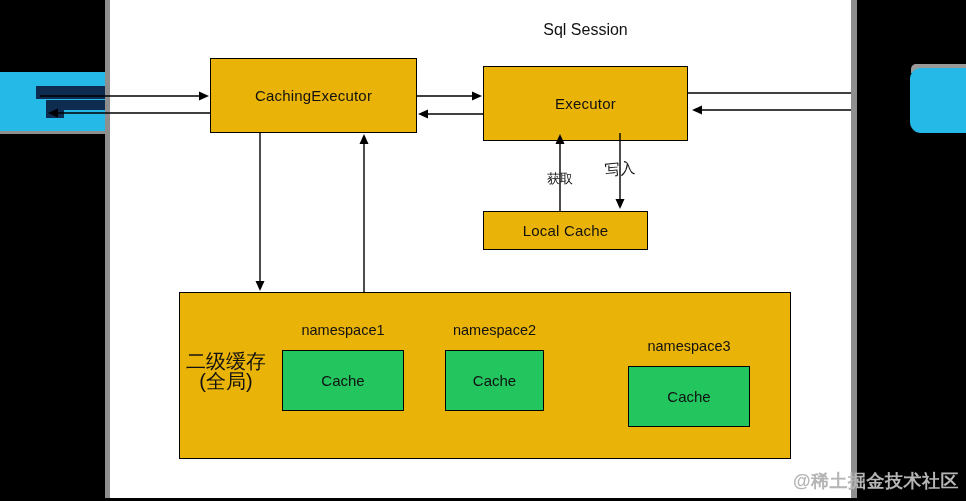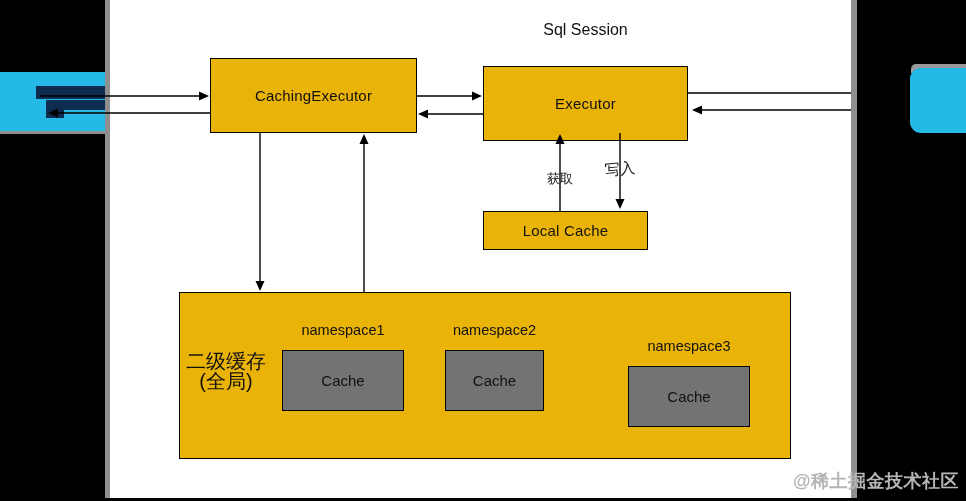--- a/index.html
+++ b/index.html
@@ -36,21 +36,21 @@
   .label{position:absolute;z-index:4;white-space:nowrap;}
   #label-sql-session{left:483px;top:21px;width:205px;text-align:center;font-size:16px;}
   #label-get{left:538px;top:170px;width:44px;text-align:center;font-size:13px;}
   #label-write{left:598px;top:160px;width:44px;text-align:center;font-size:15px;transform:rotate(-6deg);}
   #label-l2{left:180px;top:351px;width:92px;text-align:center;font-size:20px;line-height:20px;z-index:4;}
   
   .ns-col{position:absolute;z-index:3;}
   .ns-title{position:absolute;left:0;right:0;top:0;text-align:center;font-size:14.5px;}
   .ns-cache{
     position:absolute;left:0;right:0;top:28px;height:61px;box-sizing:border-box;
-    background:#737373;border:1.5px solid #000;
+    background:#22c55e;border:1.5px solid #000;
     display:flex;align-items:center;justify-content:center;font-size:15px;
   }
   #ns-col-1{left:282px;top:322px;width:122px;height:89px;}
   #ns-col-2{left:445px;top:322px;width:99px;height:89px;}
   #ns-col-3{left:628px;top:322px;width:122px;height:89px;margin-top:16px;}
   
   #arrows{left:0;top:0;width:966px;height:501px;z-index:10;pointer-events:none;}
   #arrows line{stroke:#000;stroke-width:1.4;}
   #arrows polygon{fill:#000;}
   

